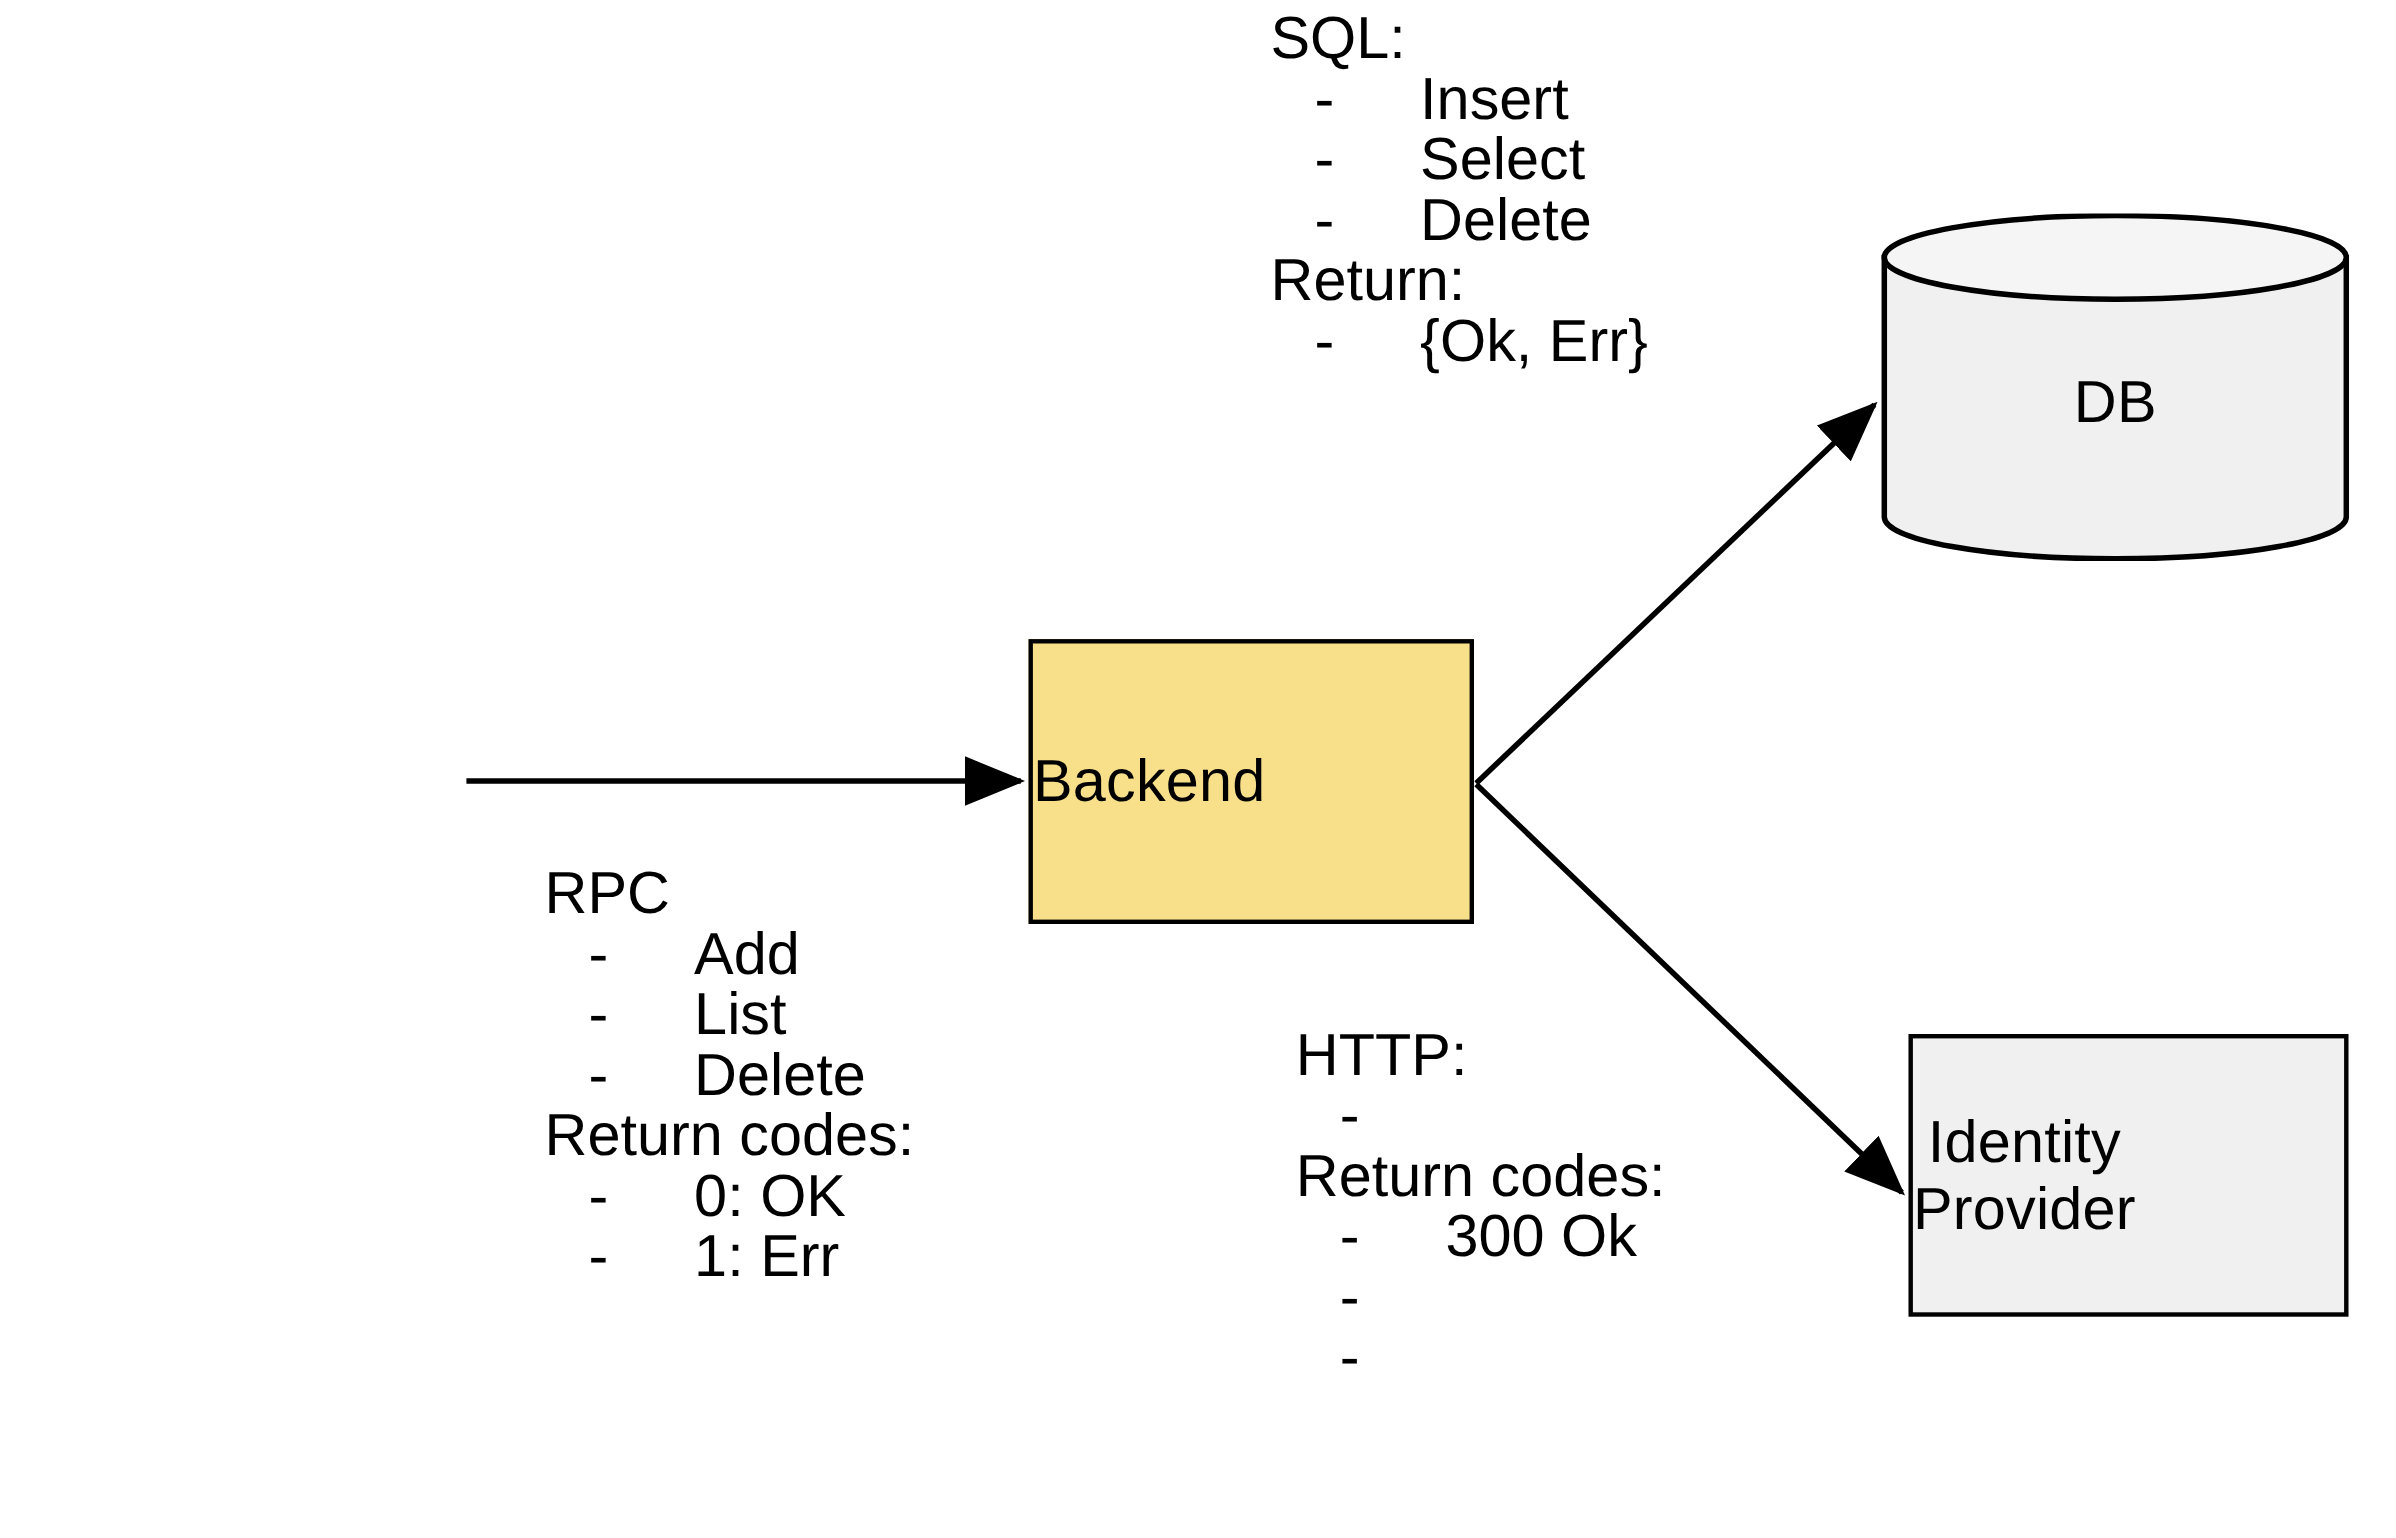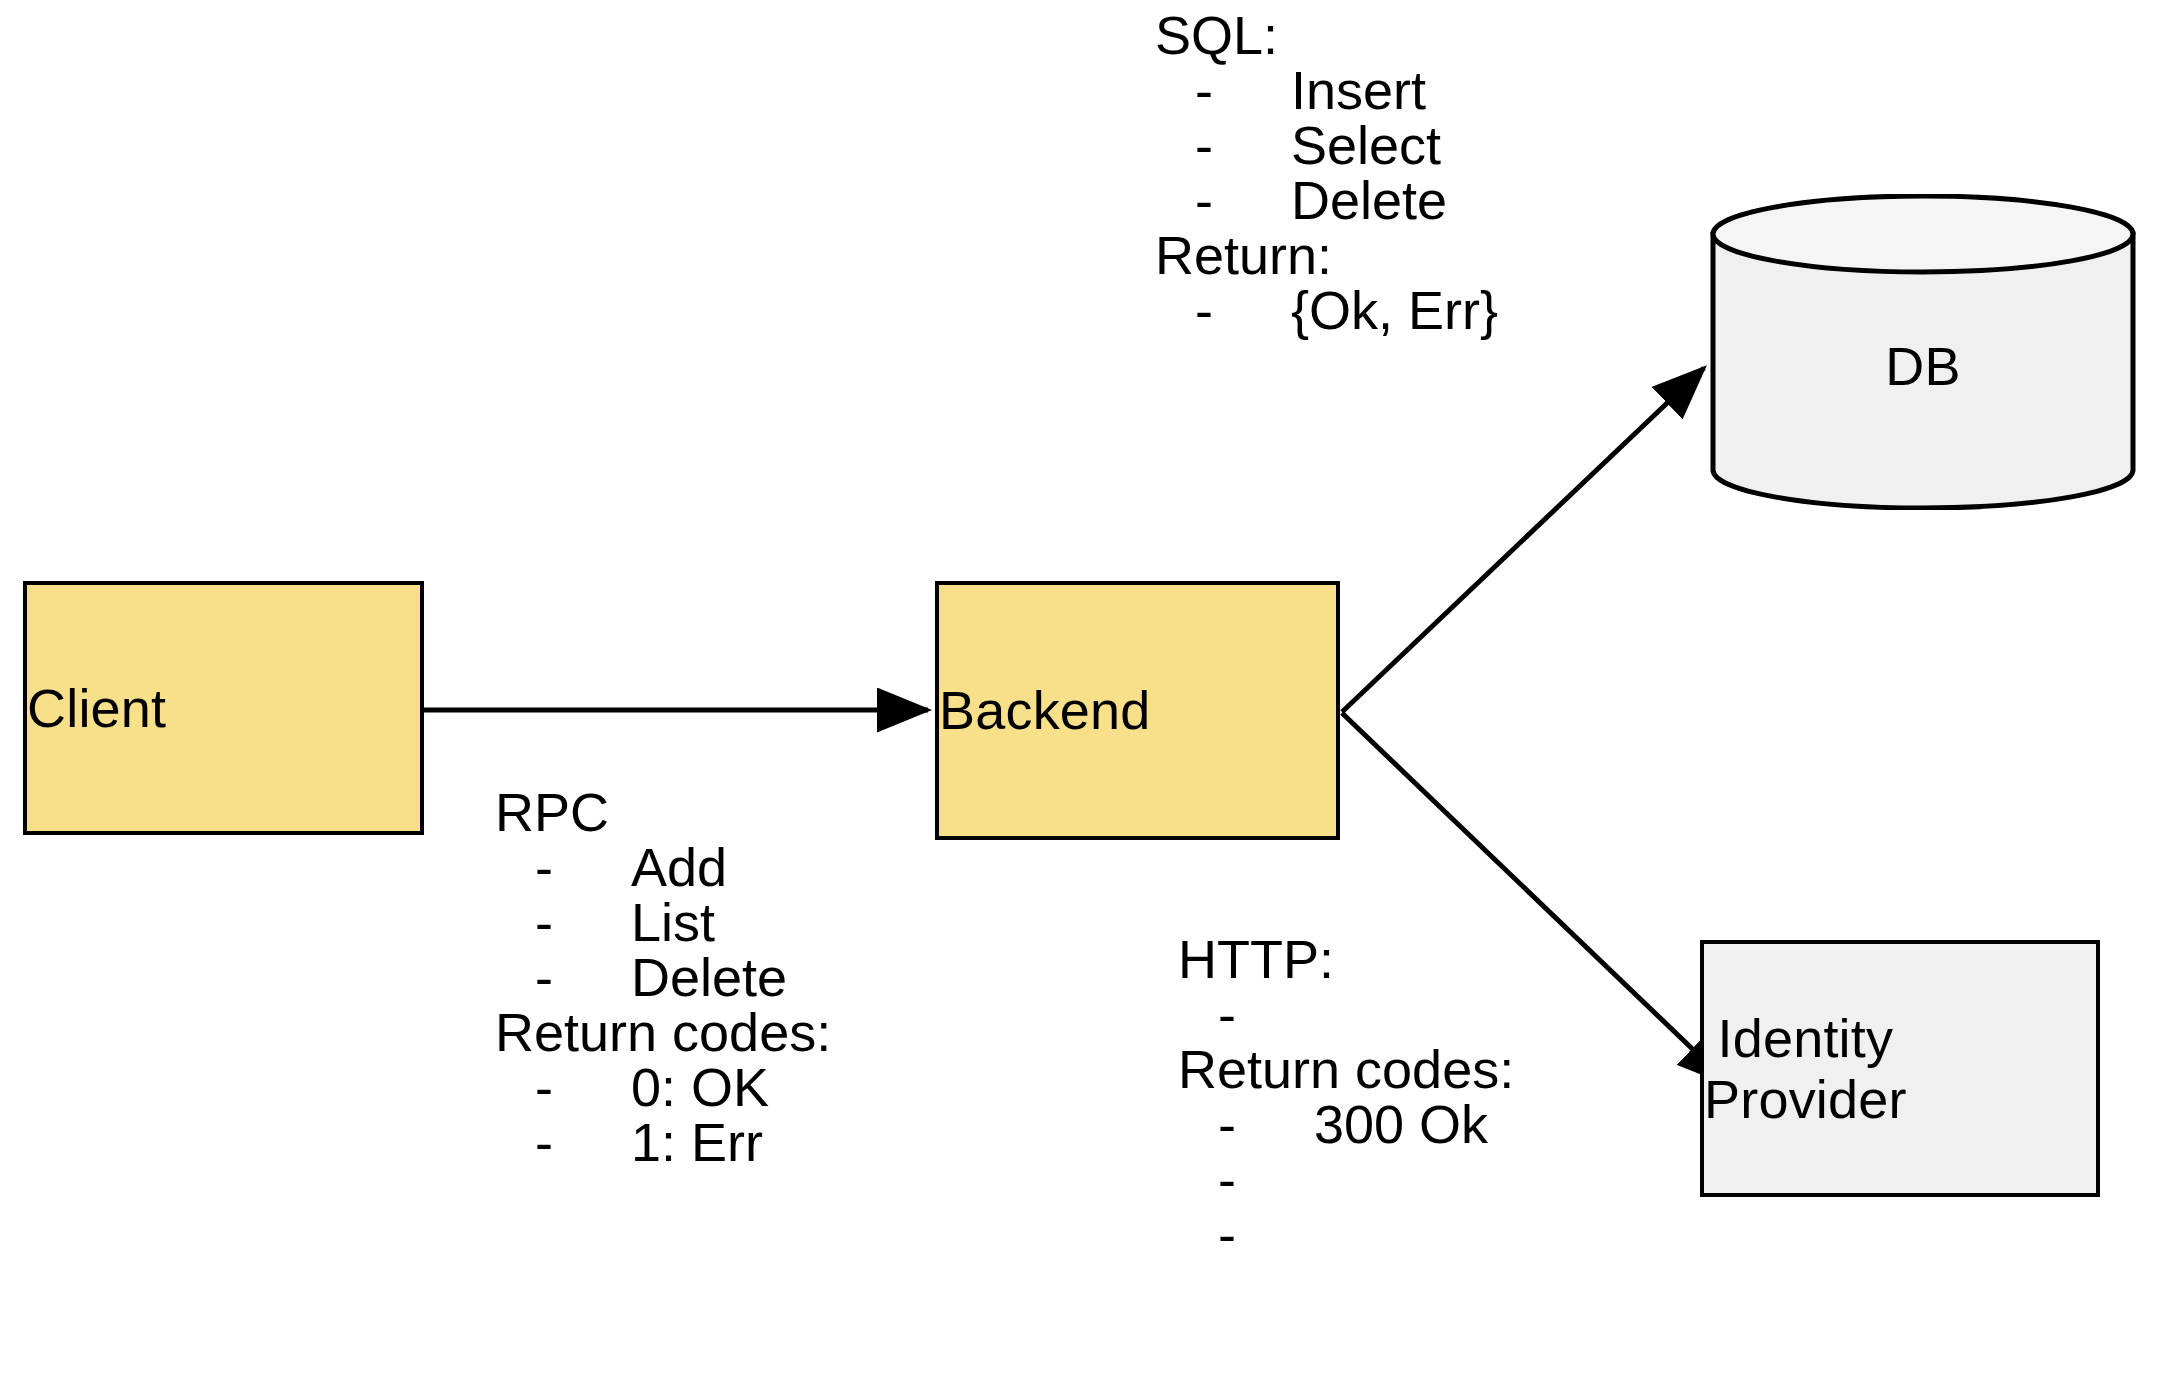--- a/index.html
+++ b/index.html
@@ -50,21 +50,21 @@
   
   #node-client {
     left: 23px; top: 581px; width: 401px; height: 254px;
     background: #F8E08B;
   }
   #node-backend {
     left: 935px; top: 581px; width: 405px; height: 259px;
     background: #F8E08B;
   }
   #node-idp {
-    left: 1700px; top: 940px; width: 400px; height: 257px;
+    left: 1735px; top: 940px; width: 400px; height: 257px;
     background: #F0F0F0;
   }
   #node-db {
     left: 1710px; top: 194px; width: 426px; height: 316px;
   }
   #node-db .db-face {
     position: absolute;
     left: 0; top: 0; width: 100%; height: 100%;
   }
   #node-db .node-label {
@@ -125,23 +125,20 @@
       </marker>
     </defs>
 
     <line x1="424" y1="710" x2="928" y2="710" stroke="#000000" stroke-width="5" marker-end="url(#arrowhead)"></line>
 
     <line x1="1342" y1="712" x2="1704" y2="368" stroke="#000000" stroke-width="5" marker-end="url(#arrowhead)"></line>
 
     <line x1="1342" y1="713" x2="1729" y2="1084" stroke="#000000" stroke-width="5" marker-end="url(#arrowhead)"></line>
   </svg>
 
-  <div class="node node-rect" id="node-client">
-    <span class="node-label">Client</span>
-  </div>
 
   <div class="node node-rect" id="node-backend">
     <span class="node-label">Backend</span>
   </div>
 
   <div class="node" id="node-db">
     <svg class="db-face" viewBox="0 0 426 316" preserveAspectRatio="none" xmlns="http://www.w3.org/2000/svg">
       <path d="M3,40 L3,276 A210,38 0 0 0 423,276 L423,40 Z" fill="#F0F0F0" stroke="#000000" stroke-width="5"></path>
       <ellipse cx="213" cy="40" rx="210" ry="38" fill="#F5F5F5" stroke="#000000" stroke-width="5"></ellipse>
     </svg>

